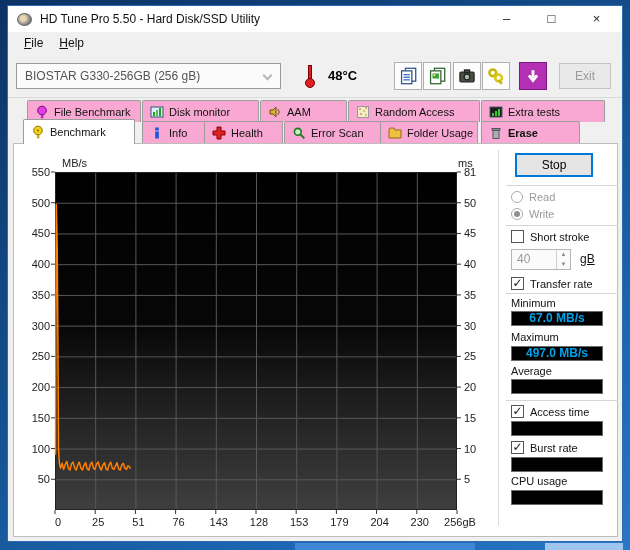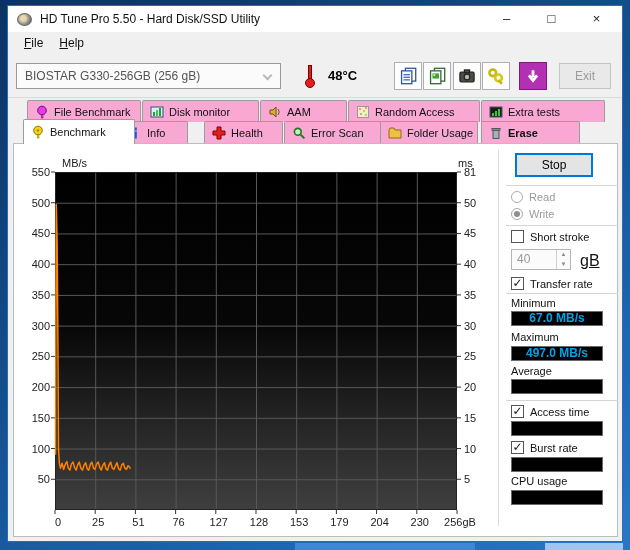--- a/index.html
+++ b/index.html
@@ -76,21 +76,21 @@
   .plabel { position:absolute; left:497px; font-size:11px; color:#111; }
   .vfield { position:absolute; left:497px; width:92px; height:15px; background:#000;
     border:1px solid #6a6a6a; color:#00a2e8; font-weight:bold; font-size:12px;
     text-align:center; line-height:13px; }
   .spinner { position:absolute; left:497px; top:105px; width:60px; height:21px;
     border:1px solid #b5b5b5; background:#fbfbfb; }
   .spin-value { position:absolute; left:5px; top:0; line-height:19px; font-size:12px; color:#9a9a9a; }
   .spin-arrows { position:absolute; right:0; top:0; width:14px; height:19px;
     border-left:1px solid #cfcfcf; display:flex; flex-direction:column; }
   .spin-arrows span { flex:1; font-size:6px; line-height:9px; text-align:center; color:#8a8a8a; }
-  .unit-gb { position:absolute; left:566px; top:108px; font-size:16px; color:#111;text-decoration:underline; }
+  .unit-gb { position:absolute; left:566px; top:108px; font-size:12px; color:#111;text-decoration:underline; }
 </style>
 </head>
 <body>
 
 <div class="screen">
   <div class="desk-shape-a"></div>
   <div class="desk-shape-b"></div>
 
   <div class="window">
 
@@ -207,21 +207,21 @@
       </div>
     <div class="tabs-front" id="tabs-front">
         <div class="tab active" style="left: 15px; width: 112px;">
           <span class="ticon"><svg width="14" height="14" viewBox="0 0 14 14">
               <circle cx="7" cy="5.5" r="4.3" fill="#f2d113" stroke="#8a7200"></circle>
               <circle cx="7" cy="5.5" r="1.1" fill="#8a7200"></circle>
               <rect x="6.2" y="9.8" width="1.8" height="3.2" fill="#f2d113" stroke="#8a7200" stroke-width="0.5"></rect>
             </svg></span>
           <span>Benchmark</span>
         </div>
-        <div class="tab" style="left: 112px; width: 68px;">
+        <div class="tab" style="left: 134px; width: 68px;">
           <span class="ticon"><svg width="14" height="14" viewBox="0 0 14 14">
               <rect x="5.2" y="1.5" width="3.6" height="3" fill="#1a56d6"></rect>
               <rect x="5.2" y="5.5" width="3.6" height="7" fill="#1a56d6"></rect>
             </svg></span>
           <span>Info</span>
         </div>
         <div class="tab" style="left: 196px; width: 79px;">
           <span class="ticon"><svg width="14" height="14" viewBox="0 0 14 14">
               <path d="M5 1h4v4h4v4H9v4H5V9H1V5h4z" fill="#e02020" stroke="#8a0000"></path>
             </svg></span>
@@ -339,21 +339,21 @@
           <div class="axis-label" style="left: 450px; top: 175.636px; width: 26px; text-align: left;">30</div>
           <div class="axis-label" style="left: 450px; top: 206.364px; width: 26px; text-align: left;">25</div>
           <div class="axis-label" style="left: 450px; top: 237.091px; width: 26px; text-align: left;">20</div>
           <div class="axis-label" style="left: 450px; top: 267.818px; width: 26px; text-align: left;">15</div>
           <div class="axis-label" style="left: 450px; top: 298.545px; width: 26px; text-align: left;">10</div>
           <div class="axis-label" style="left: 450px; top: 329.273px; width: 26px; text-align: left;">5</div>
           <div class="axis-label" style="left: 21px; top: 372px; width: 46px; text-align: center;">0</div>
           <div class="axis-label" style="left: 61.2px; top: 372px; width: 46px; text-align: center;">25</div>
           <div class="axis-label" style="left: 101.4px; top: 372px; width: 46px; text-align: center;">51</div>
           <div class="axis-label" style="left: 141.6px; top: 372px; width: 46px; text-align: center;">76</div>
-          <div class="axis-label" style="left: 181.8px; top: 372px; width: 46px; text-align: center;">127</div>
+          <div class="axis-label" style="left: 181.8px; top: 372px; width: 46px; text-align: center;">143</div>
           <div class="axis-label" style="left: 222px; top: 372px; width: 46px; text-align: center;">128</div>
           <div class="axis-label" style="left: 262.2px; top: 372px; width: 46px; text-align: center;">153</div>
           <div class="axis-label" style="left: 302.4px; top: 372px; width: 46px; text-align: center;">179</div>
           <div class="axis-label" style="left: 342.6px; top: 372px; width: 46px; text-align: center;">204</div>
           <div class="axis-label" style="left: 382.8px; top: 372px; width: 46px; text-align: center;">230</div>
           <div class="axis-label" style="left: 423px; top: 372px; width: 46px; text-align: center;">256gB</div>
         </div>
 
       <div class="vdivider"></div>
 

